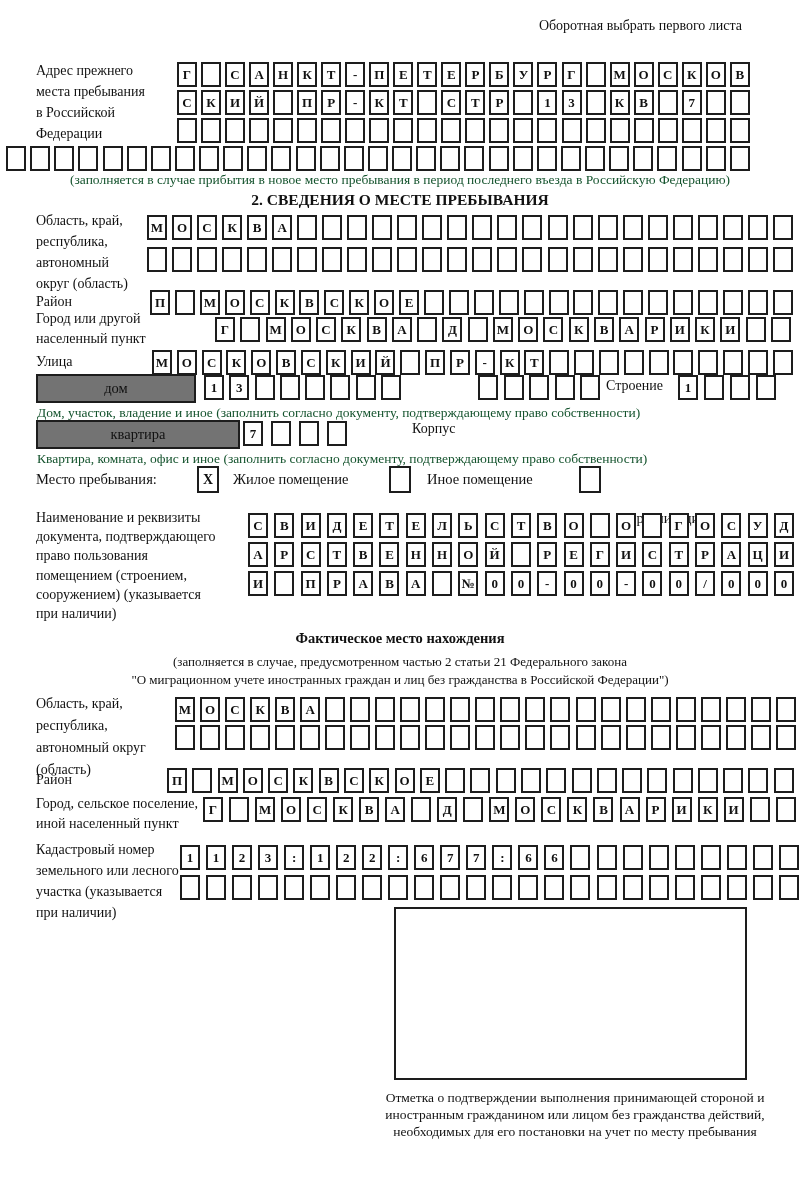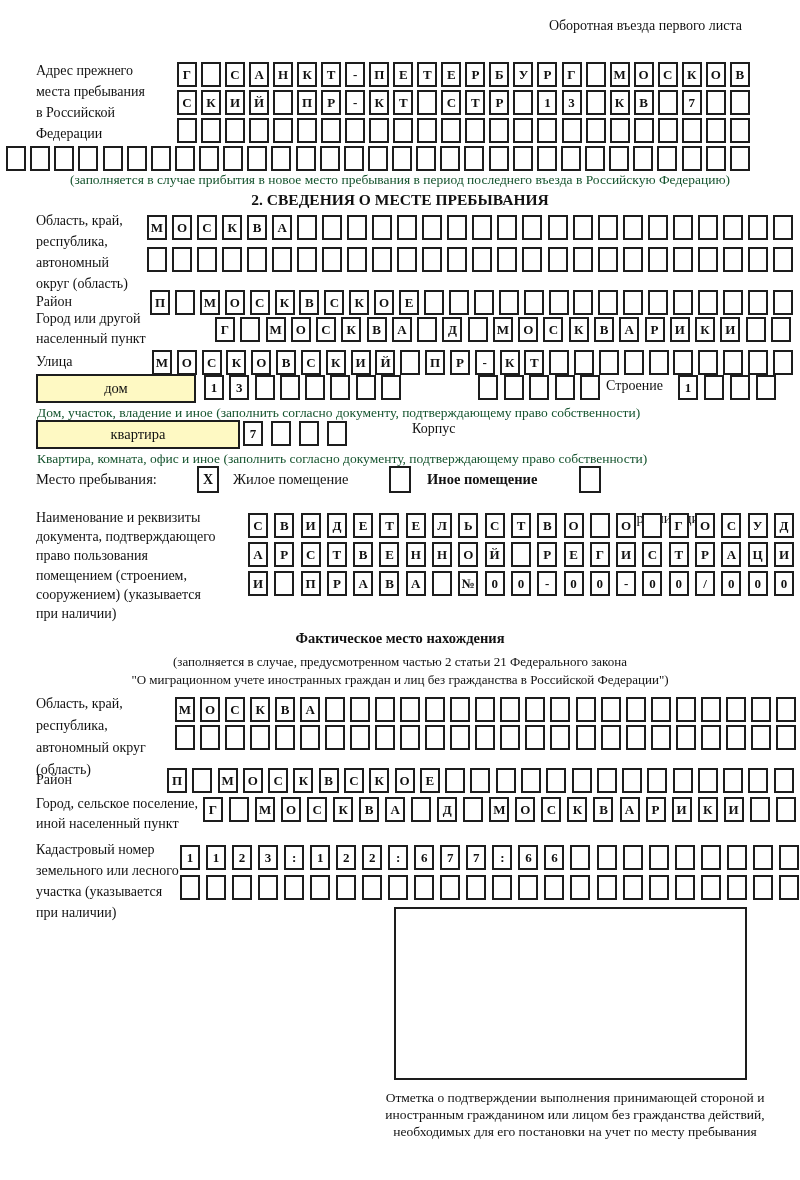--- a/index.html
+++ b/index.html
@@ -8,31 +8,31 @@
   .abs{position:absolute;}
   .lbl{font-size:14px;line-height:21px;white-space:pre-line;}
   .note{font-size:13.5px;color:#14532d;}
   .center{text-align:center;width:800px;left:0;}
   .bold{font-weight:bold;}
   .cellrow{position:absolute;display:flex;justify-content:space-between;}
   .cell{width:20px;height:25px;border:2px solid #1d1d1d;box-sizing:border-box;
         display:flex;align-items:center;justify-content:center;
         font-size:13px;font-weight:bold;background:#fff;flex:none;}
   .widebox{position:absolute;border:2px solid #1d1d1d;box-sizing:border-box;height:29px;
-           display:flex;align-items:center;justify-content:center;font-size:14.5px;background:#fef9c3;}
+           display:flex;align-items:center;justify-content:center;font-size:14.5px;background:#737373;}
   .chk{position:absolute;width:22px;height:27px;border:2px solid #1d1d1d;box-sizing:border-box;
        display:flex;align-items:center;justify-content:center;font-size:14px;font-weight:bold;background:#fff;}
   .stamp{position:absolute;border:2px solid #1d1d1d;box-sizing:border-box;background:#fff;}
 </style>
 </head>
 <body>
 
 <div id="page">
 
-  <div class="abs" style="left:340px;top:18px;width:402px;text-align:right;font-size:14px;">Оборотная въезда первого листа</div>
+  <div class="abs" style="left:340px;top:18px;width:402px;text-align:right;font-size:14px;">Оборотная выбрать первого листа</div>
 
   <div class="abs lbl" style="left:36px;top:60px;width:140px;">Адрес прежнего
 места пребывания
 в Российской
 Федерации</div>
   <div class="cellrow" style="left:177px;top:62px;width:573px;">
       <span class="cell">Г</span>
       <span class="cell"></span>
       <span class="cell">С</span>
       <span class="cell">А</span>
@@ -329,21 +329,21 @@
       <span class="cell"></span>
       <span class="cell"></span>
       <span class="cell"></span>
     </div>
   <div class="abs note" style="left:37px;top:451px;">Квартира, комната, офис и иное (заполнить согласно документу, подтверждающему право собственности)</div>
 
   <div class="abs" style="left:36px;top:471px;font-size:14.5px;">Место пребывания:</div>
   <div class="chk" style="left:197px;top:466px;">X</div>
   <div class="abs" style="left:233px;top:471px;font-size:14.5px;">Жилое помещение</div>
   <div class="chk" style="left:389px;top:466px;"></div>
-  <div class="abs" style="left:427px;top:471px;font-size:14.5px;font-weight:bold;">Иное помещение</div>
+  <div class="abs" style="left:427px;top:471px;font-size:14.5px;">Иное помещение</div>
   <div class="chk" style="left:579px;top:466px;"></div>
   <div class="abs" style="left:626px;top:471px;font-size:14.5px;margin-top:39px;">Организация</div>
 
   <div class="abs lbl" style="left:36px;top:508px;width:215px;line-height:19.2px;">Наименование и реквизиты
 документа, подтверждающего
 право пользования
 помещением (строением,
 сооружением) (указывается
 при наличии)</div>
   <div class="cellrow" style="left:248px;top:513px;width:546px;">

